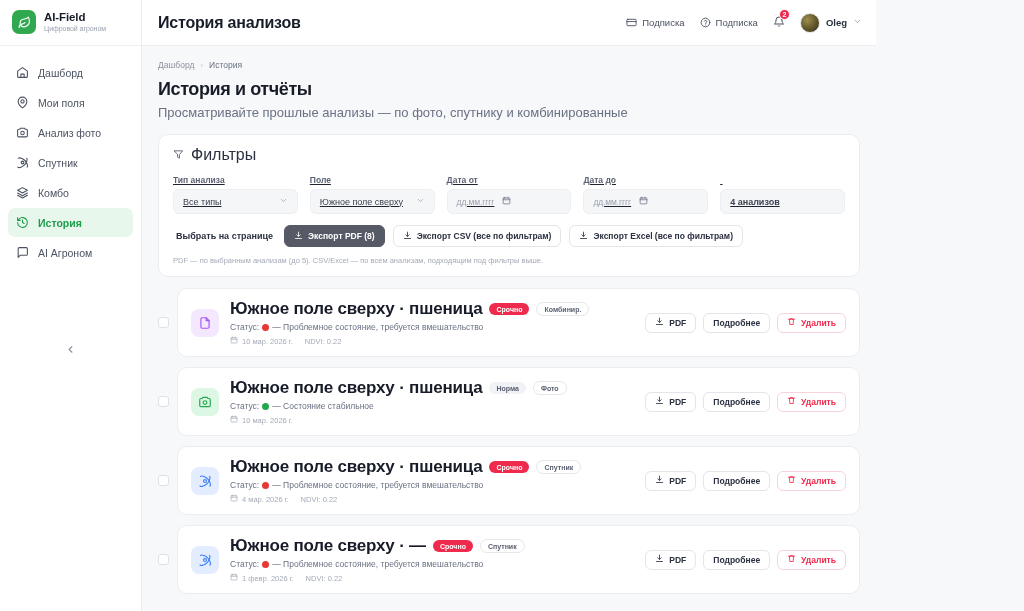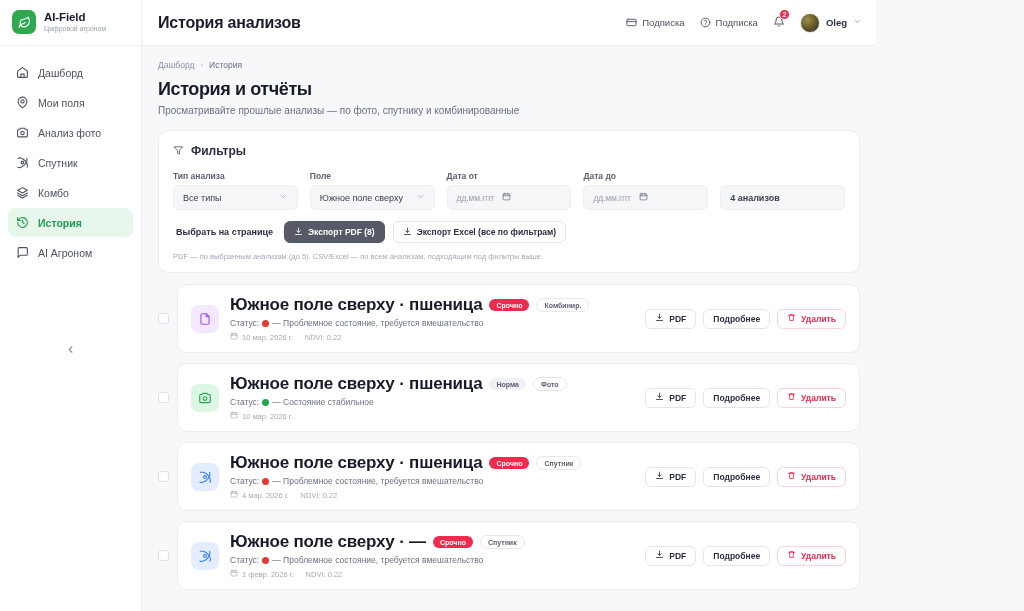--- a/index.html
+++ b/index.html
@@ -93,34 +93,34 @@
   .chev { color: #9aa0ad; font-size: 8px; }
 
   .content { flex: 1; overflow: hidden; padding: 14px 16px 0 16px; }
 
   .breadcrumb { display: flex; align-items: center; gap: 6px; font-size: 8.5px; color: #8b91a0; }
   .breadcrumb .crumb { cursor: pointer; }
   .breadcrumb .crumb-current { color: #6a7182; }
   .breadcrumb .sep { color: #c0c4ce; font-size: 8px; }
 
   .page-title { font-size: 18px; font-weight: 700; color: #171c28; margin-top: 9px; letter-spacing: -0.4px; }
-  .page-sub { font-size: 10px; color: #6a7182; margin-top: 5px; }
+  .page-sub { font-size: 13px; color: #6a7182; margin-top: 5px; }
 
   
   .card {
     background: #fff; border: 1px solid #ededf1; border-radius: 10px;
     margin-top: 14px;
   }
   .filters-card { padding: 11px 14px 11px 14px; }
   .filters-head { display: flex; align-items: center; gap: 7px; }
   .filters-head svg { width: 11px; height: 11px; color: #5b6173; }
-  .filters-title { font-size: 12px; font-weight: 700; color: #2a3040; }
+  .filters-title { font-size: 16px; font-weight: 400; color: #2a3040; }
 
   .filters-row { display: flex; gap: 12px; margin-top: 11px; align-items: flex-end; }
-  .field { display: flex; flex-direction: column; gap: 4px; flex: 1 1 0; min-width: 0; }
+  .field { display: flex; flex-direction: column; gap: 4px; flex: 1 1 0; min-width: 0; text-decoration: underline; }
   .field-label { font-size: 8.5px; color: #5b6173; font-weight: 600; }
   .select-box, .date-box, .count-box {
     height: 25px; border-radius: 6px; background: #f5f6f8;
     border: 1px solid #eceef2;
     display: flex; align-items: center; padding: 0 9px;
     font-size: 9px; color: #3a4150;
   }
   .select-box { justify-content: space-between; cursor: pointer; }
   .select-box .chevron { color: #a4aab6; font-size: 8px; }
   .date-box { gap: 8px; cursor: pointer; }
@@ -411,20 +411,30 @@
             <span>
               <svg viewBox="0 0 24 24" fill="none" stroke="currentColor" stroke-width="2.2" stroke-linecap="round" stroke-linejoin="round">
                   <path d="M12 3v11"></path>
                   <path d="m7.5 10 4.5 4.5 4.5-4.5"></path>
                   <path d="M4 20h16"></path>
                 </svg>
             </span>
             <span>Экспорт PDF (8)</span>
           </button>
 
+          <button class="btn">
+            <span>
+              <svg viewBox="0 0 24 24" fill="none" stroke="currentColor" stroke-width="2.2" stroke-linecap="round" stroke-linejoin="round">
+                  <path d="M12 3v11"></path>
+                  <path d="m7.5 10 4.5 4.5 4.5-4.5"></path>
+                  <path d="M4 20h16"></path>
+                </svg>
+            </span>
+            <span>Экспорт CSV (все по фильтрам)</span>
+          </button>
 
           <button class="btn">
             <span>
               <svg viewBox="0 0 24 24" fill="none" stroke="currentColor" stroke-width="2.2" stroke-linecap="round" stroke-linejoin="round">
                   <path d="M12 3v11"></path>
                   <path d="m7.5 10 4.5 4.5 4.5-4.5"></path>
                   <path d="M4 20h16"></path>
                 </svg>
             </span>
             <span>Экспорт Excel (все по фильтрам)</span>

